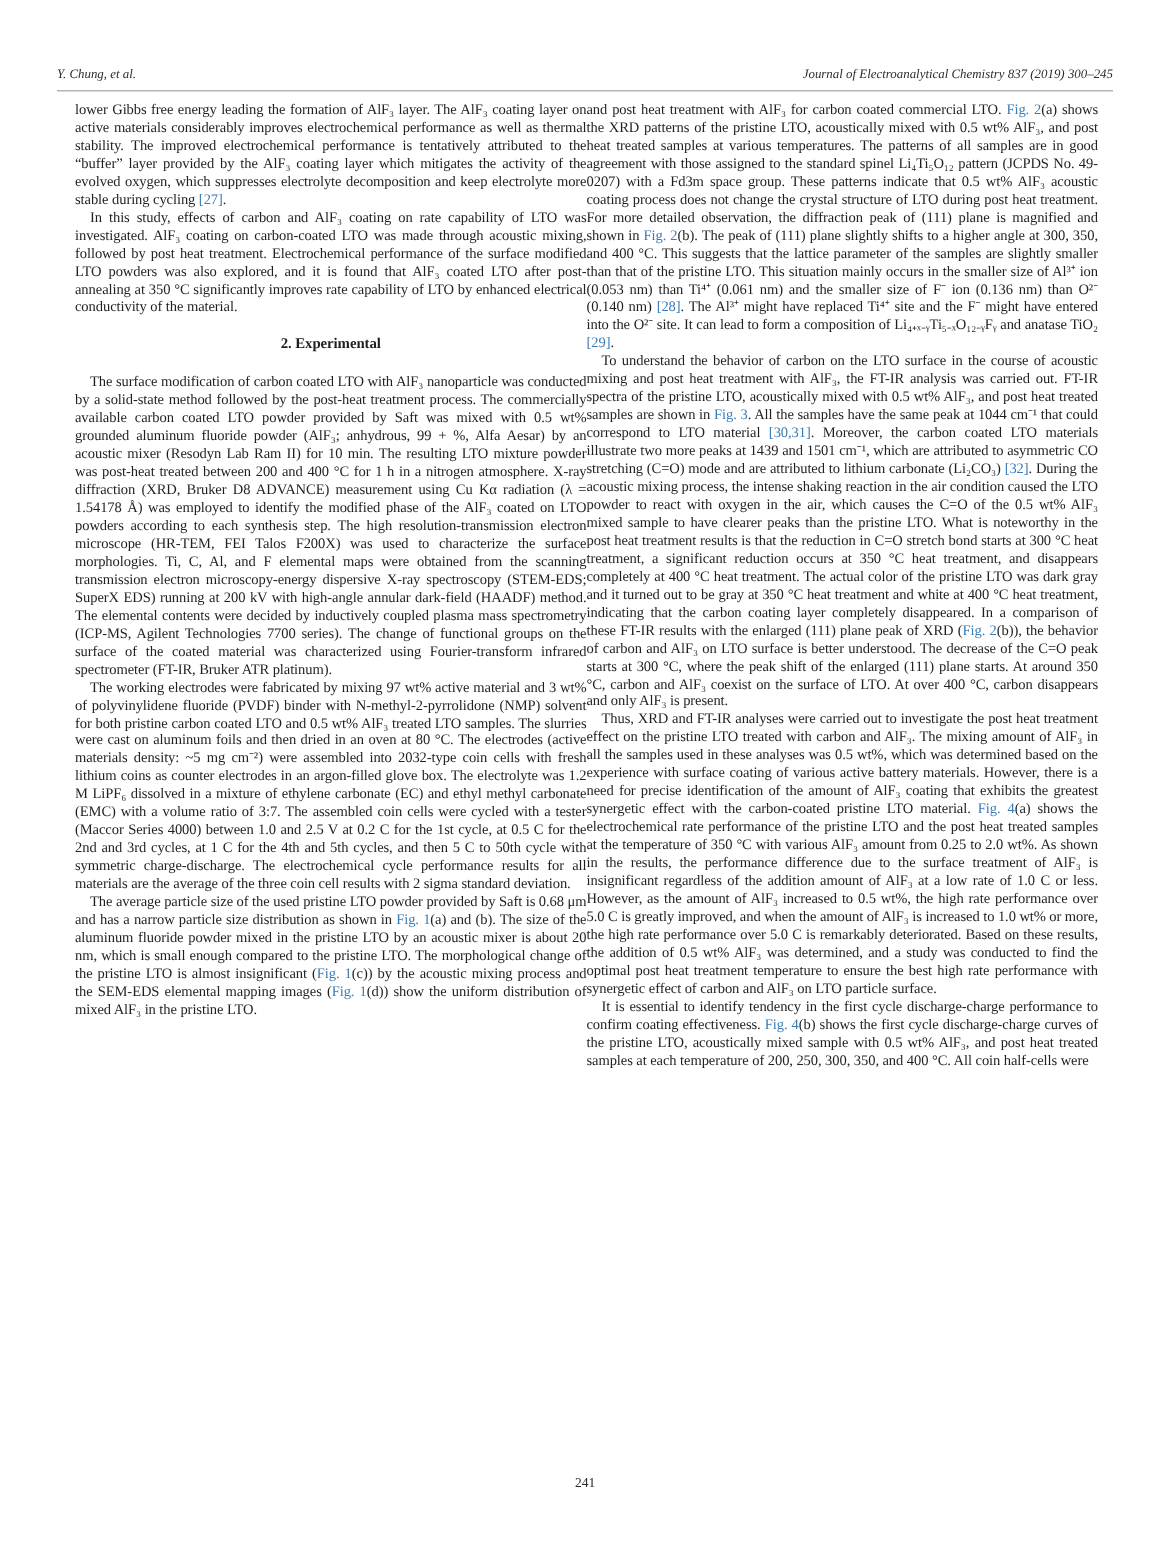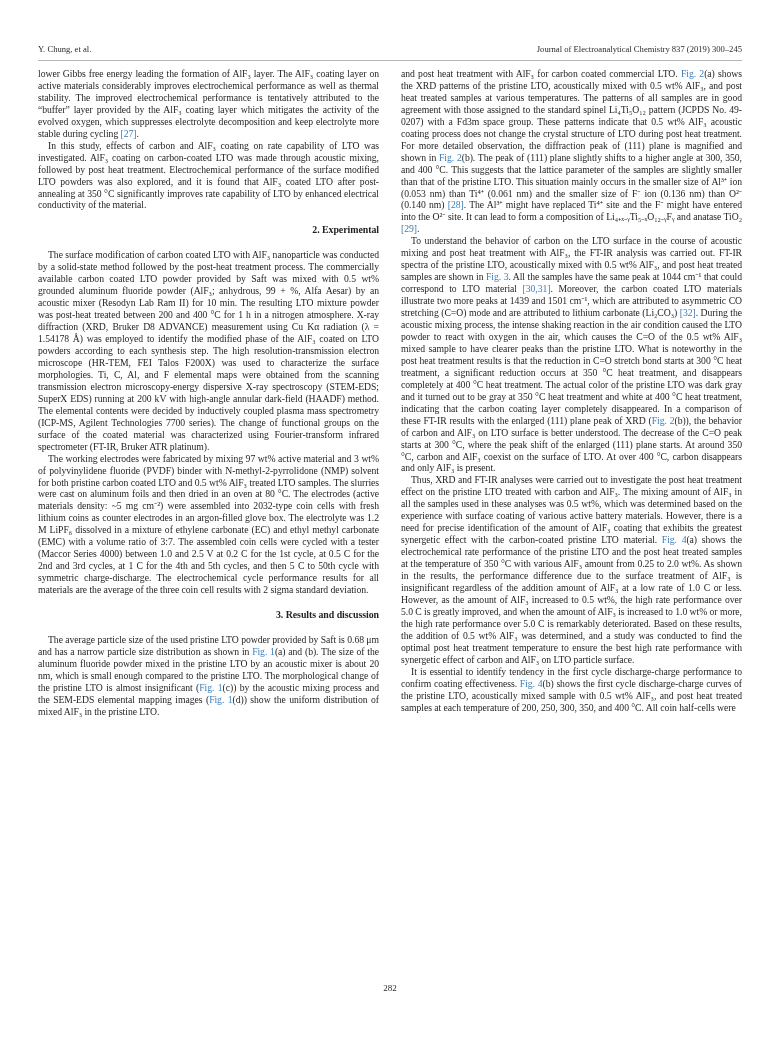--- a/index.html
+++ b/index.html
@@ -9,50 +9,50 @@
     font-family: "Liberation Serif", serif;
     color: #1f1f1f;
     position: relative;
     overflow: hidden;
   }
   .page { position: absolute; inset: 0; }
   .header {
     position: absolute;
     left: 38px; right: 38px; top: 44px;
     display: flex; justify-content: space-between; align-items: baseline;
+    font-style: italic;
     font-size: 8.6px;
     color: #2b2b2b;
   }
   .rule {
     position: absolute;
     left: 38px; right: 38px; top: 60px;
     border-top: 1px solid #b5b5b5;
     height: 0;
   }
   .columns {
     position: absolute;
-    left: 38px; top: 68px;
+    left: 50px; top: 68px;
     width: 704px;
     display: flex;
-    gap: 22px;
   }
   .col {
     width: 341px;
     font-size: 9.7px;
     line-height: 11.95px;
     text-align: justify;
     letter-spacing: -0.05px;
   }
   .col p { margin: 0; }
   .col p.indent { text-indent: 10px; }
   .col .heading {
     font-weight: bold;
     font-size: 9.9px;
     margin: 13px 0 13px 0;
-    text-align: right;
+    text-align: center;
   }
   .link { color: #3a7cb8; margin-top: 24px; }
   .footer {
     position: absolute;
     left: 0; right: 0; top: 983px;
     text-align: center;
     font-size: 9px;
     color: #2b2b2b;
   }
 </style>
@@ -65,26 +65,25 @@
     <span>Journal of Electroanalytical Chemistry 837 (2019) 300–245</span>
   </div>
   <div class="rule"></div>
   <div class="columns">
     <div class="col">
         <p class=""><span>lower Gibbs free energy leading the formation of AlF₃ layer. The AlF₃ coating layer on active materials considerably improves electrochemical performance as well as thermal stability. The improved electrochemical performance is tentatively attributed to the “buffer” layer provided by the AlF₃ coating layer which mitigates the activity of the evolved oxygen, which suppresses electrolyte decomposition and keep electrolyte more stable during cycling </span><span class="link">[27]</span><span>.</span></p>
         <p class="indent"><span>In this study, effects of carbon and AlF₃ coating on rate capability of LTO was investigated. AlF₃ coating on carbon-coated LTO was made through acoustic mixing, followed by post heat treatment. Electrochemical performance of the surface modified LTO powders was also explored, and it is found that AlF₃ coated LTO after post-annealing at 350 °C significantly improves rate capability of LTO by enhanced electrical conductivity of the material.</span></p>
         <div class="heading"><span>2. Experimental</span></div>
         <p class="indent"><span>The surface modification of carbon coated LTO with AlF₃ nanoparticle was conducted by a solid-state method followed by the post-heat treatment process. The commercially available carbon coated LTO powder provided by Saft was mixed with 0.5 wt% grounded aluminum fluoride powder (AlF₃; anhydrous, 99 + %, Alfa Aesar) by an acoustic mixer (Resodyn Lab Ram II) for 10 min. The resulting LTO mixture powder was post-heat treated between 200 and 400 °C for 1 h in a nitrogen atmosphere. X-ray diffraction (XRD, Bruker D8 ADVANCE) measurement using Cu Kα radiation (λ = 1.54178 Å) was employed to identify the modified phase of the AlF₃ coated on LTO powders according to each synthesis step. The high resolution-transmission electron microscope (HR-TEM, FEI Talos F200X) was used to characterize the surface morphologies. Ti, C, Al, and F elemental maps were obtained from the scanning transmission electron microscopy-energy dispersive X-ray spectroscopy (STEM-EDS; SuperX EDS) running at 200 kV with high-angle annular dark-field (HAADF) method. The elemental contents were decided by inductively coupled plasma mass spectrometry (ICP-MS, Agilent Technologies 7700 series). The change of functional groups on the surface of the coated material was characterized using Fourier-transform infrared spectrometer (FT-IR, Bruker ATR platinum).</span></p>
         <p class="indent"><span>The working electrodes were fabricated by mixing 97 wt% active material and 3 wt% of polyvinylidene fluoride (PVDF) binder with N-methyl-2-pyrrolidone (NMP) solvent for both pristine carbon coated LTO and 0.5 wt% AlF₃ treated LTO samples. The slurries were cast on aluminum foils and then dried in an oven at 80 °C. The electrodes (active materials density: ~5 mg cm⁻²) were assembled into 2032-type coin cells with fresh lithium coins as counter electrodes in an argon-filled glove box. The electrolyte was 1.2 M LiPF₆ dissolved in a mixture of ethylene carbonate (EC) and ethyl methyl carbonate (EMC) with a volume ratio of 3:7. The assembled coin cells were cycled with a tester (Maccor Series 4000) between 1.0 and 2.5 V at 0.2 C for the 1st cycle, at 0.5 C for the 2nd and 3rd cycles, at 1 C for the 4th and 5th cycles, and then 5 C to 50th cycle with symmetric charge-discharge. The electrochemical cycle performance results for all materials are the average of the three coin cell results with 2 sigma standard deviation.</span></p>
-        <div class="heading"><span>3. Results and discussion</span></div>
         <p class="indent"><span>The average particle size of the used pristine LTO powder provided by Saft is 0.68 μm and has a narrow particle size distribution as shown in </span><span class="link">Fig. 1</span><span>(a) and (b). The size of the aluminum fluoride powder mixed in the pristine LTO by an acoustic mixer is about 20 nm, which is small enough compared to the pristine LTO. The morphological change of the pristine LTO is almost insignificant (</span><span class="link">Fig. 1</span><span>(c)) by the acoustic mixing process and the SEM-EDS elemental mapping images (</span><span class="link">Fig. 1</span><span>(d)) show the uniform distribution of mixed AlF₃ in the pristine LTO.</span></p>
       </div>
     <div class="col">
         <p class=""><span>and post heat treatment with AlF₃ for carbon coated commercial LTO. </span><span class="link">Fig. 2</span><span>(a) shows the XRD patterns of the pristine LTO, acoustically mixed with 0.5 wt% AlF₃, and post heat treated samples at various temperatures. The patterns of all samples are in good agreement with those assigned to the standard spinel Li₄Ti₅O₁₂ pattern (JCPDS No. 49-0207) with a Fd3m space group. These patterns indicate that 0.5 wt% AlF₃ acoustic coating process does not change the crystal structure of LTO during post heat treatment. For more detailed observation, the diffraction peak of (111) plane is magnified and shown in </span><span class="link">Fig. 2</span><span>(b). The peak of (111) plane slightly shifts to a higher angle at 300, 350, and 400 °C. This suggests that the lattice parameter of the samples are slightly smaller than that of the pristine LTO. This situation mainly occurs in the smaller size of Al³⁺ ion (0.053 nm) than Ti⁴⁺ (0.061 nm) and the smaller size of F⁻ ion (0.136 nm) than O²⁻ (0.140 nm) </span><span class="link">[28]</span><span>. The Al³⁺ might have replaced Ti⁴⁺ site and the F⁻ might have entered into the O²⁻ site. It can lead to form a composition of Li₄₊ₓ₋ᵧTi₅₋ₓO₁₂₋ᵧFᵧ and anatase TiO₂ </span><span class="link">[29]</span><span>.</span></p>
         <p class="indent"><span>To understand the behavior of carbon on the LTO surface in the course of acoustic mixing and post heat treatment with AlF₃, the FT-IR analysis was carried out. FT-IR spectra of the pristine LTO, acoustically mixed with 0.5 wt% AlF₃, and post heat treated samples are shown in </span><span class="link">Fig. 3</span><span>. All the samples have the same peak at 1044 cm⁻¹ that could correspond to LTO material </span><span class="link">[30,31]</span><span>. Moreover, the carbon coated LTO materials illustrate two more peaks at 1439 and 1501 cm⁻¹, which are attributed to asymmetric CO stretching (C=O) mode and are attributed to lithium carbonate (Li₂CO₃) </span><span class="link">[32]</span><span>. During the acoustic mixing process, the intense shaking reaction in the air condition caused the LTO powder to react with oxygen in the air, which causes the C=O of the 0.5 wt% AlF₃ mixed sample to have clearer peaks than the pristine LTO. What is noteworthy in the post heat treatment results is that the reduction in C=O stretch bond starts at 300 °C heat treatment, a significant reduction occurs at 350 °C heat treatment, and disappears completely at 400 °C heat treatment. The actual color of the pristine LTO was dark gray and it turned out to be gray at 350 °C heat treatment and white at 400 °C heat treatment, indicating that the carbon coating layer completely disappeared. In a comparison of these FT-IR results with the enlarged (111) plane peak of XRD (</span><span class="link">Fig. 2</span><span>(b)), the behavior of carbon and AlF₃ on LTO surface is better understood. The decrease of the C=O peak starts at 300 °C, where the peak shift of the enlarged (111) plane starts. At around 350 °C, carbon and AlF₃ coexist on the surface of LTO. At over 400 °C, carbon disappears and only AlF₃ is present.</span></p>
         <p class="indent"><span>Thus, XRD and FT-IR analyses were carried out to investigate the post heat treatment effect on the pristine LTO treated with carbon and AlF₃. The mixing amount of AlF₃ in all the samples used in these analyses was 0.5 wt%, which was determined based on the experience with surface coating of various active battery materials. However, there is a need for precise identification of the amount of AlF₃ coating that exhibits the greatest synergetic effect with the carbon-coated pristine LTO material. </span><span class="link">Fig. 4</span><span>(a) shows the electrochemical rate performance of the pristine LTO and the post heat treated samples at the temperature of 350 °C with various AlF₃ amount from 0.25 to 2.0 wt%. As shown in the results, the performance difference due to the surface treatment of AlF₃ is insignificant regardless of the addition amount of AlF₃ at a low rate of 1.0 C or less. However, as the amount of AlF₃ increased to 0.5 wt%, the high rate performance over 5.0 C is greatly improved, and when the amount of AlF₃ is increased to 1.0 wt% or more, the high rate performance over 5.0 C is remarkably deteriorated. Based on these results, the addition of 0.5 wt% AlF₃ was determined, and a study was conducted to find the optimal post heat treatment temperature to ensure the best high rate performance with synergetic effect of carbon and AlF₃ on LTO particle surface.</span></p>
         <p class="indent"><span>It is essential to identify tendency in the first cycle discharge-charge performance to confirm coating effectiveness. </span><span class="link">Fig. 4</span><span>(b) shows the first cycle discharge-charge curves of the pristine LTO, acoustically mixed sample with 0.5 wt% AlF₃, and post heat treated samples at each temperature of 200, 250, 300, 350, and 400 °C. All coin half-cells were</span></p>
       </div>
   </div>
   <div class="footer">
-    <span>282</span>
+    <span>241</span>
   </div>
 </div>
 
 </body></html>

